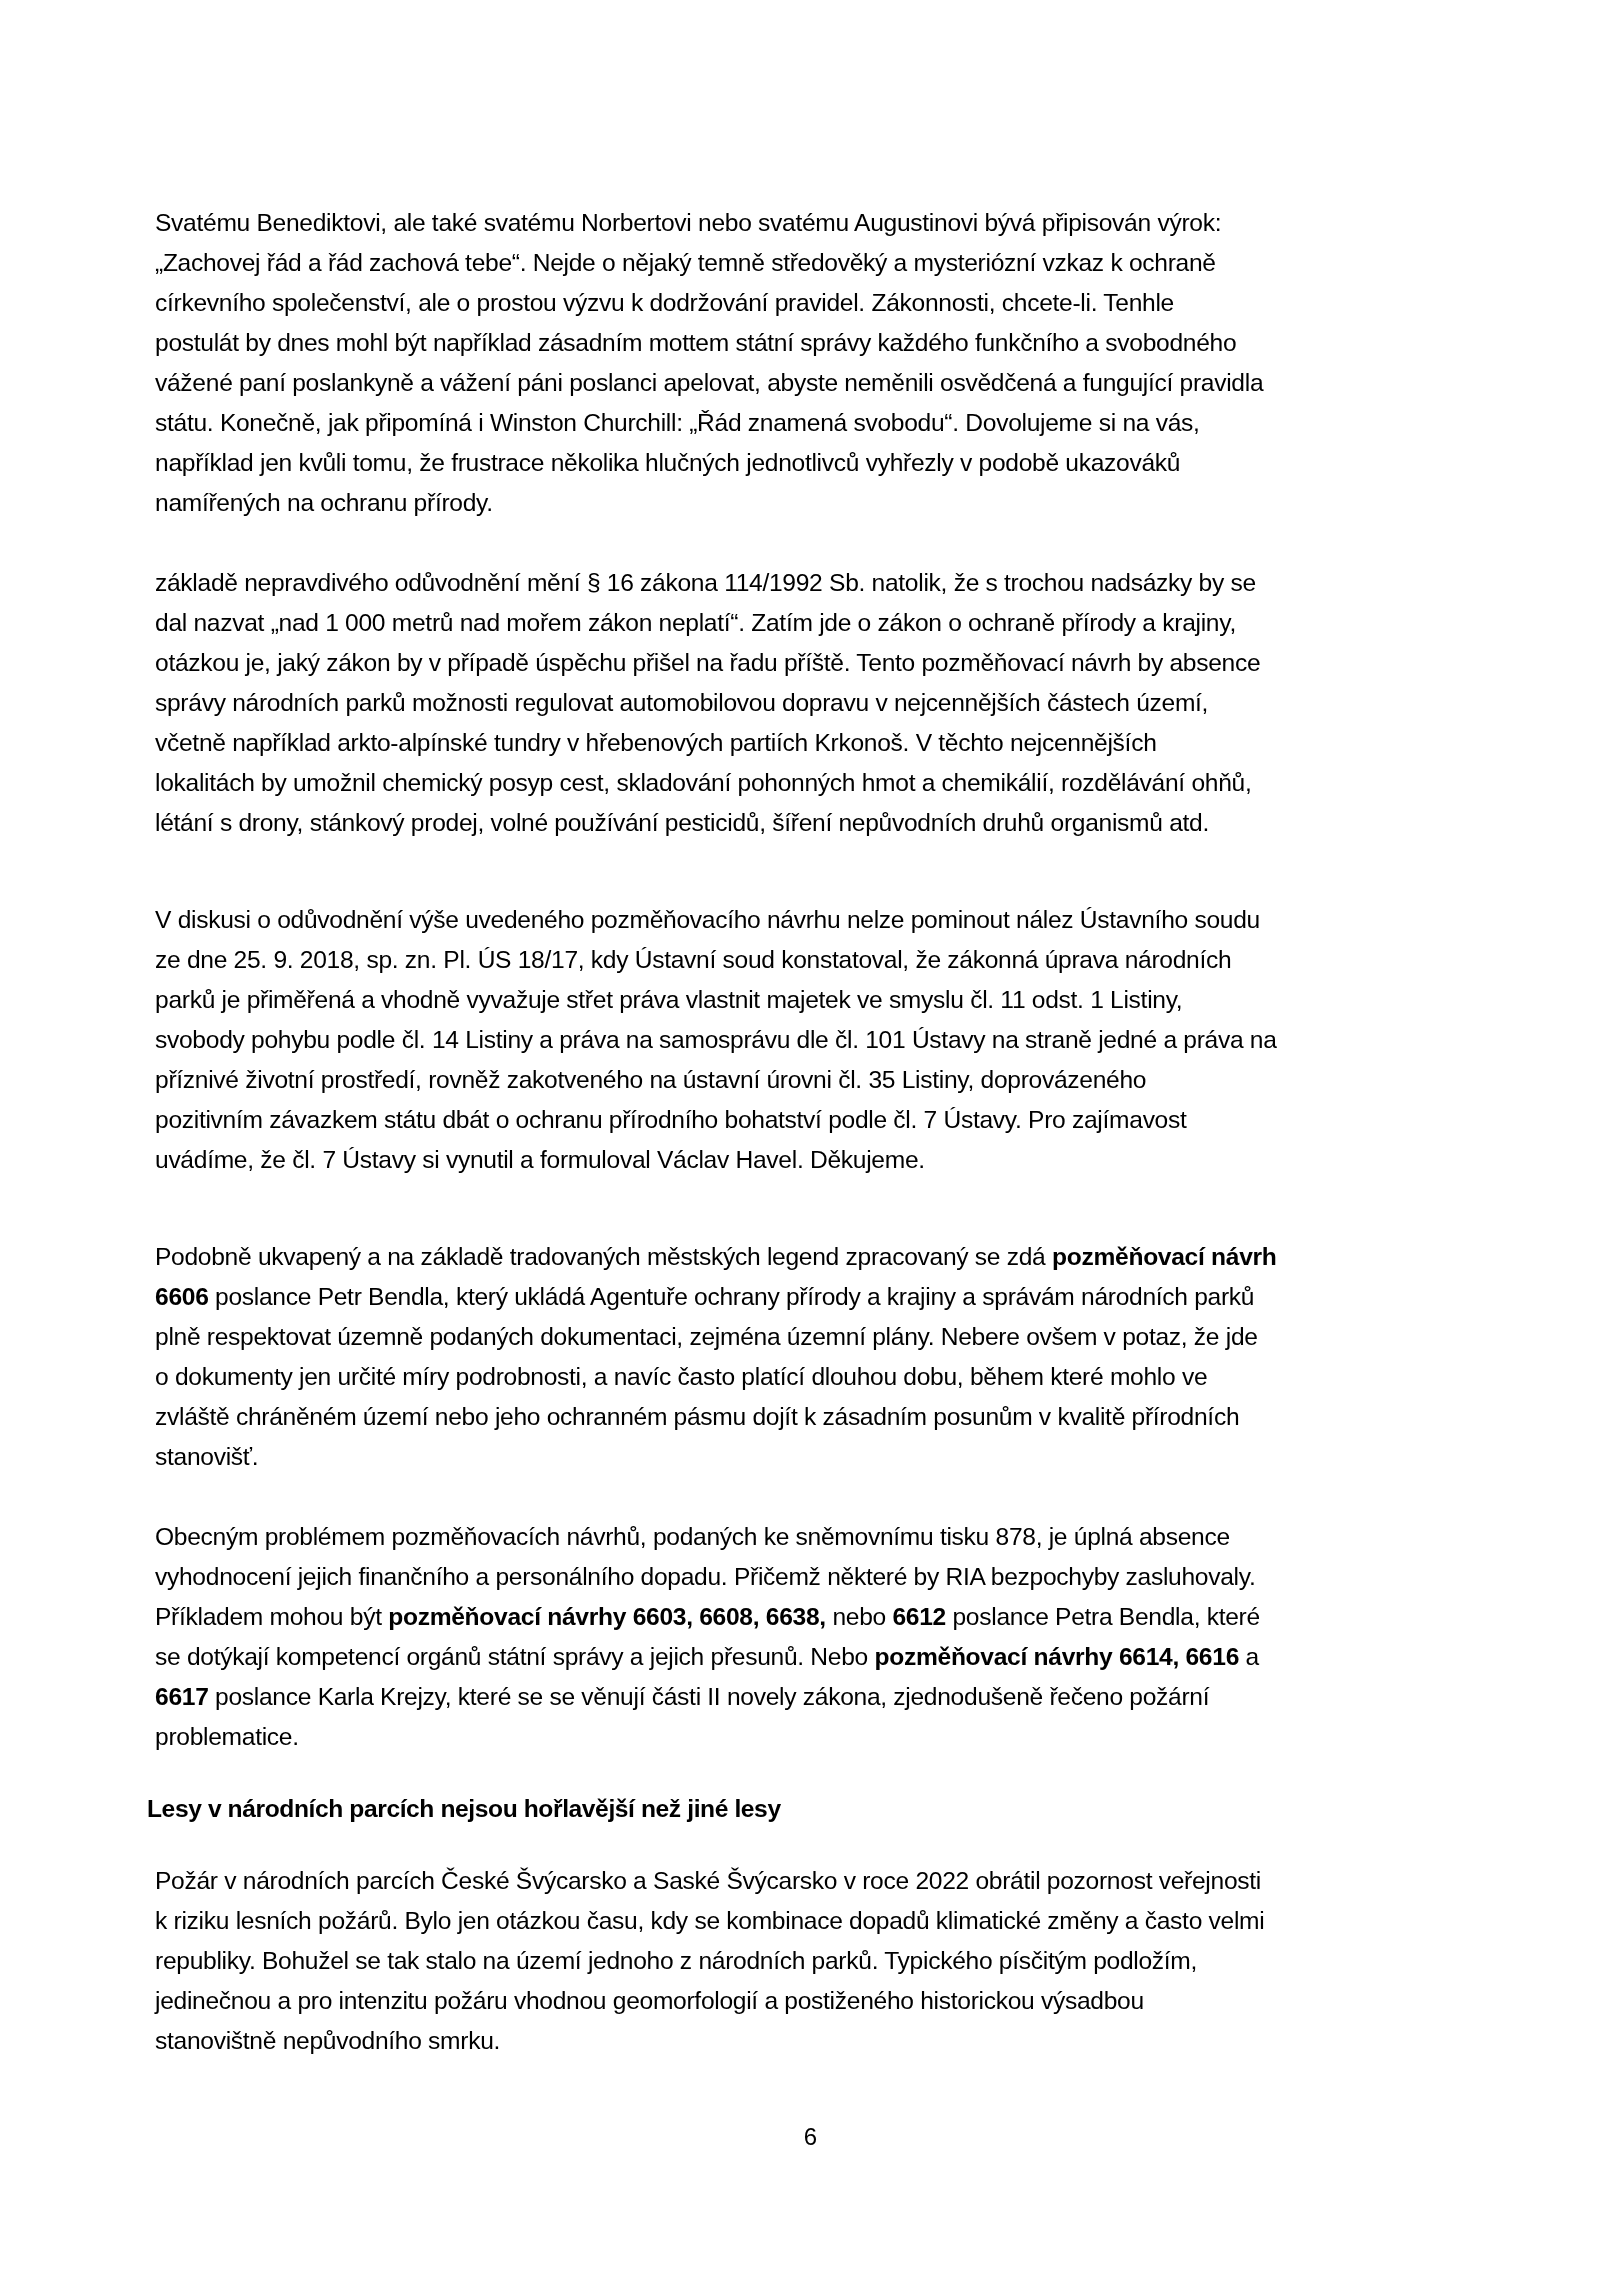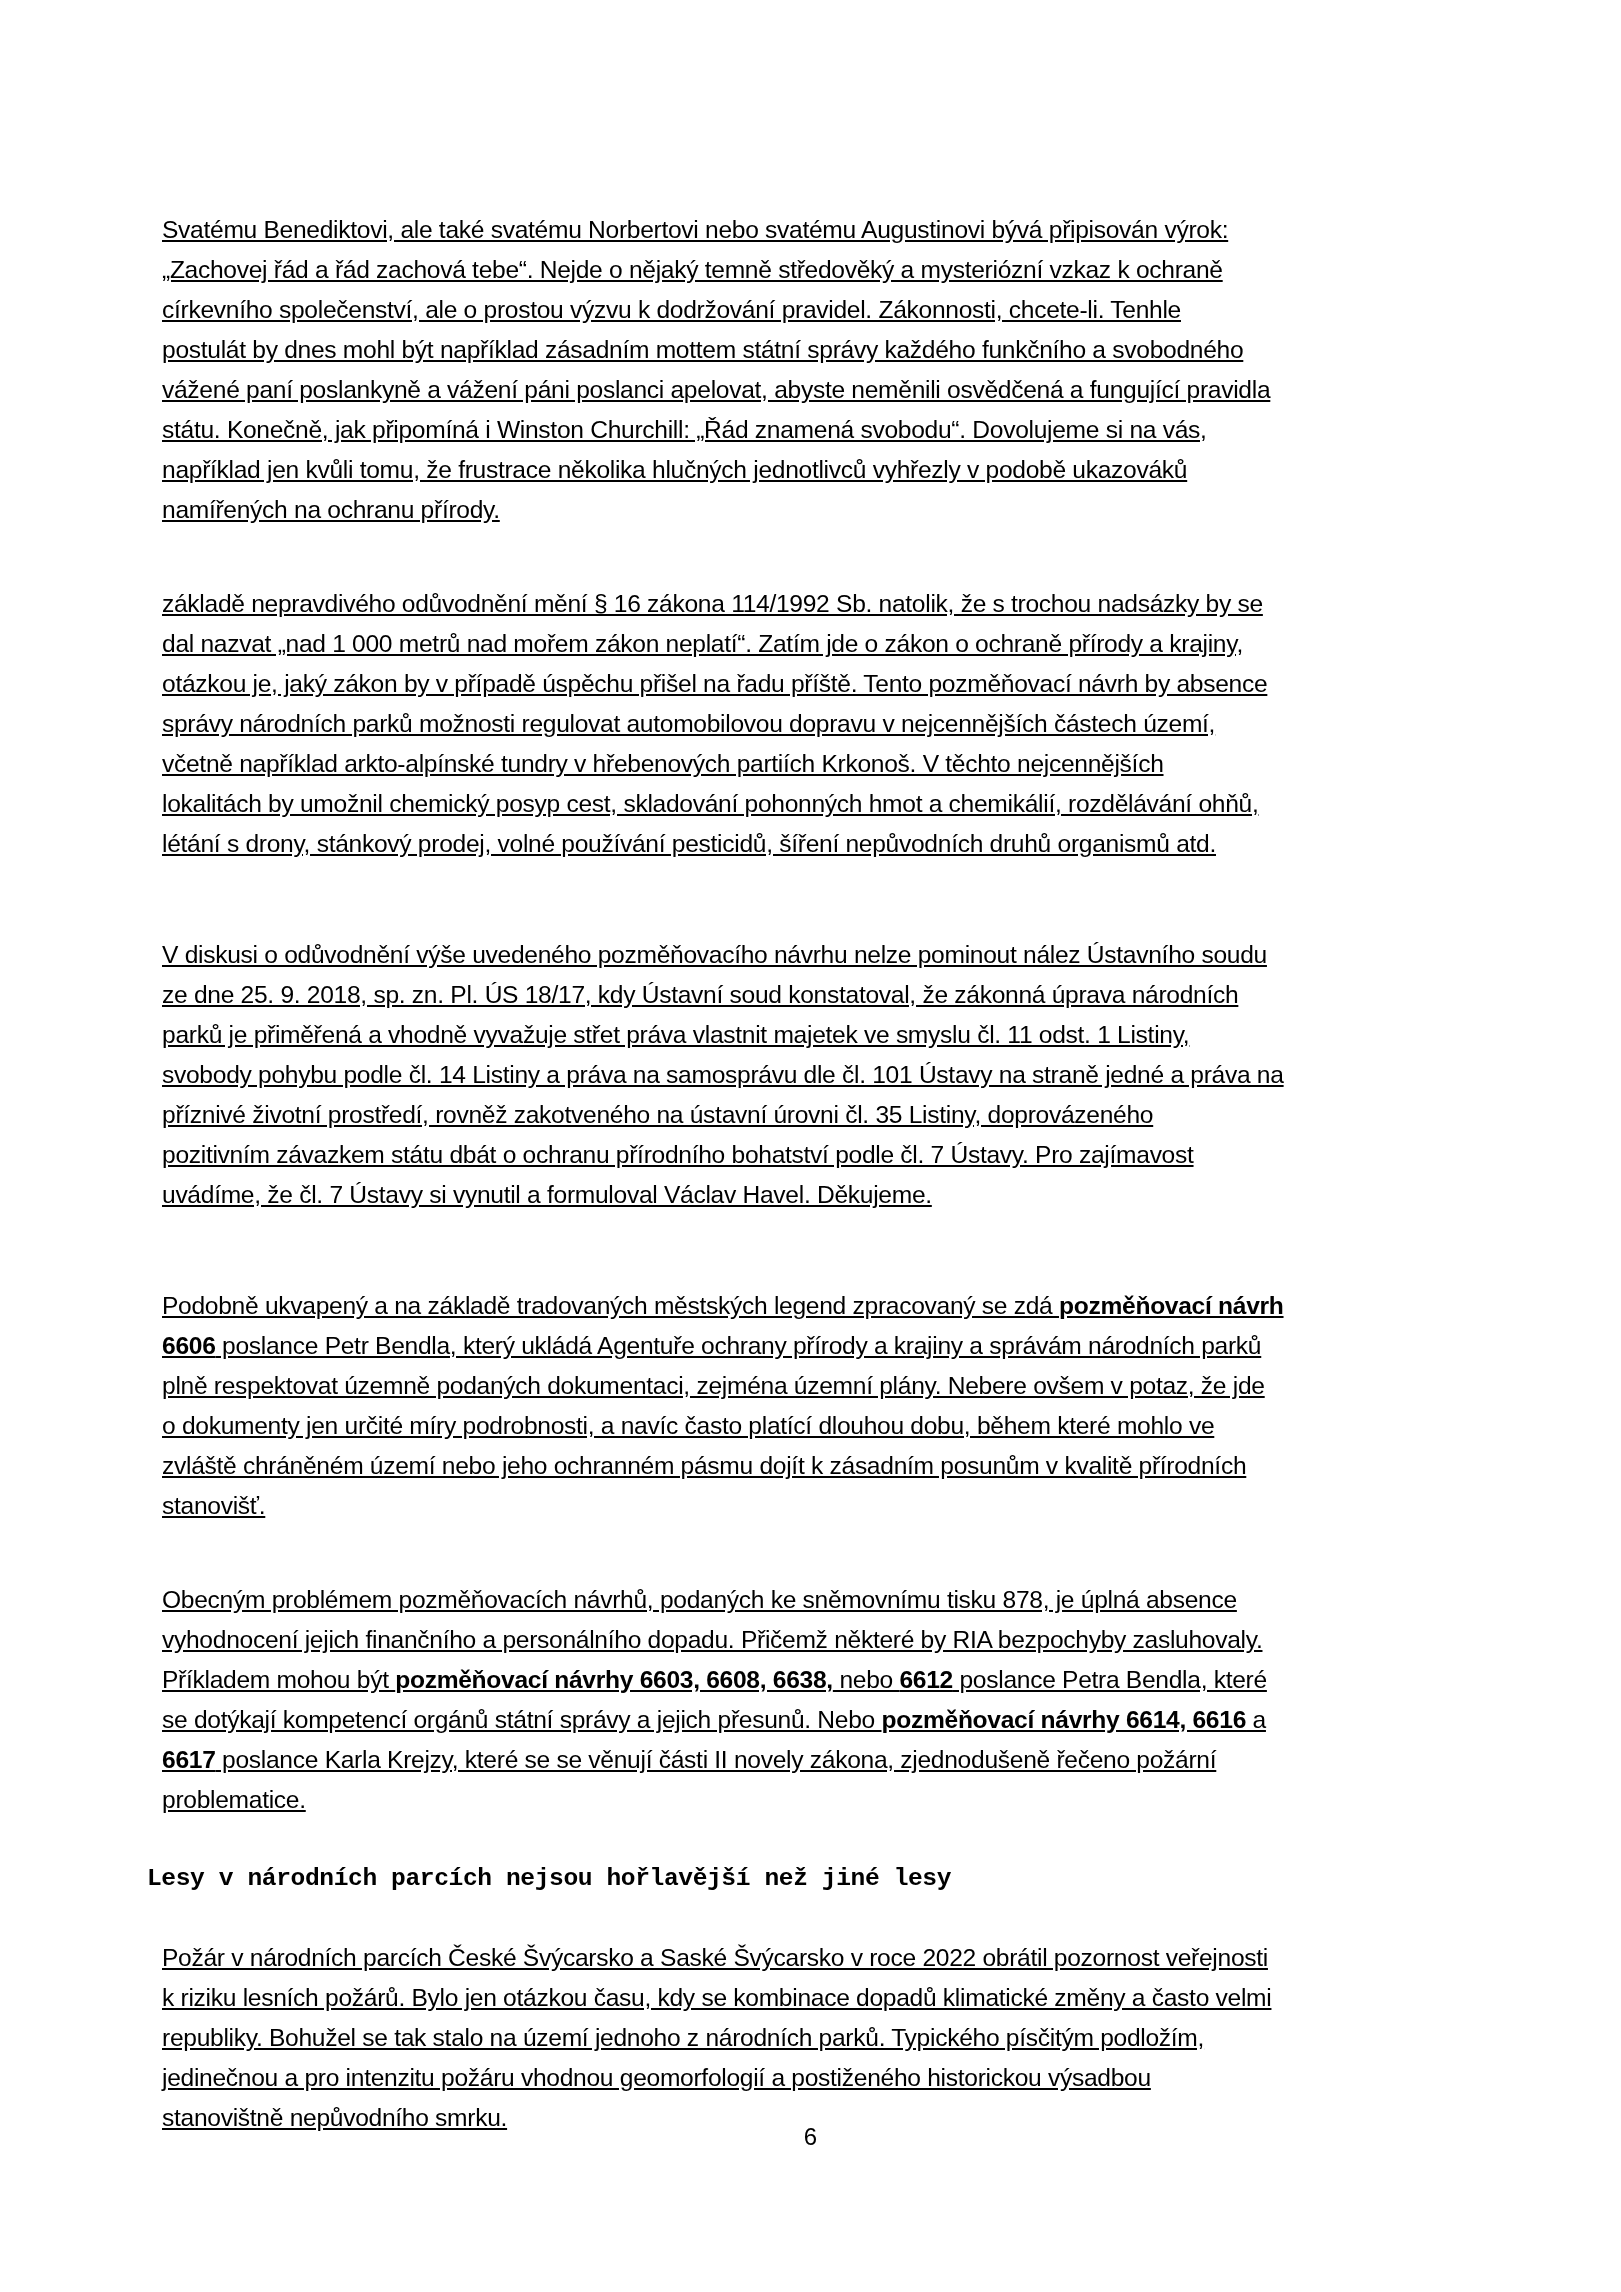--- a/index.html
+++ b/index.html
@@ -10,40 +10,39 @@
     overflow: hidden;
     font-family: "Liberation Sans", "DejaVu Sans", sans-serif;
     color: #000000;
   }
   .page {
     position: absolute;
     left: 147px;
     top: 195px;
     width: 1343px;
   }
-  .para { margin: 15px; text-decoration: underline; }
+  .para { margin: 8px; }
   .line {
     display: block;
     white-space: nowrap;
     font-size: 24.6px;
     line-height: 40px;
     height: 40px;
     letter-spacing: -0.3px;
     transform-origin: left center;
   }
   .line b { font-weight: bold; }
   .gap-s { height: 24px; }
   .gap-l { height: 41px; }
   .heading {
     font-weight: bold;
     font-size: 24.6px;
     line-height: 40px;
     letter-spacing: -0.4px;
     margin: 0;
-    font-family: Liberation Mono, monospace;
   }
   .page-number {
     position: absolute;
     left: 0;
     width: 1621px;
     top: 2123px;
     text-align: center;
     font-size: 24px;
   }
 </style>

